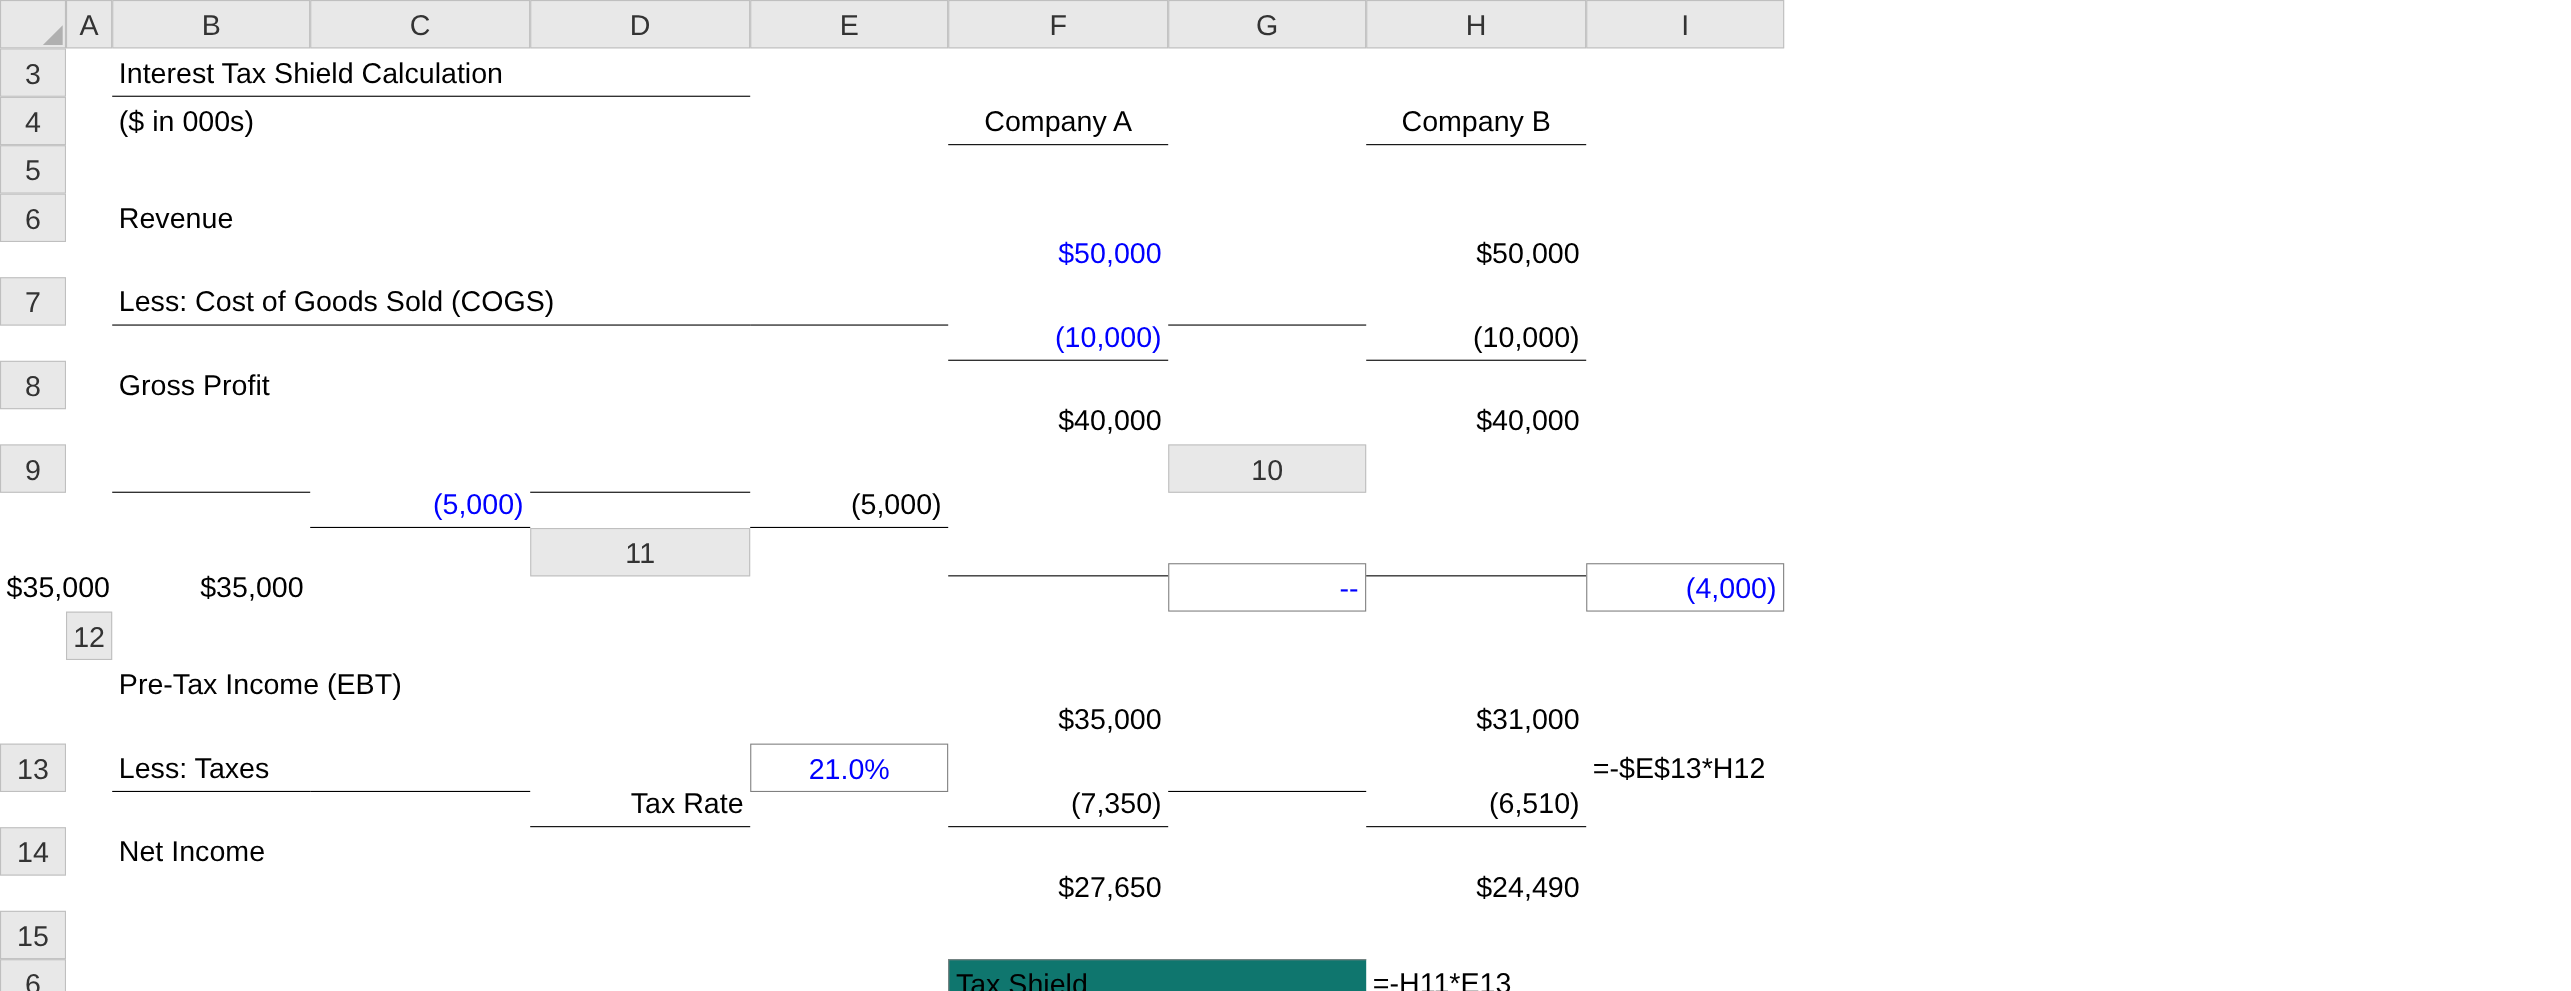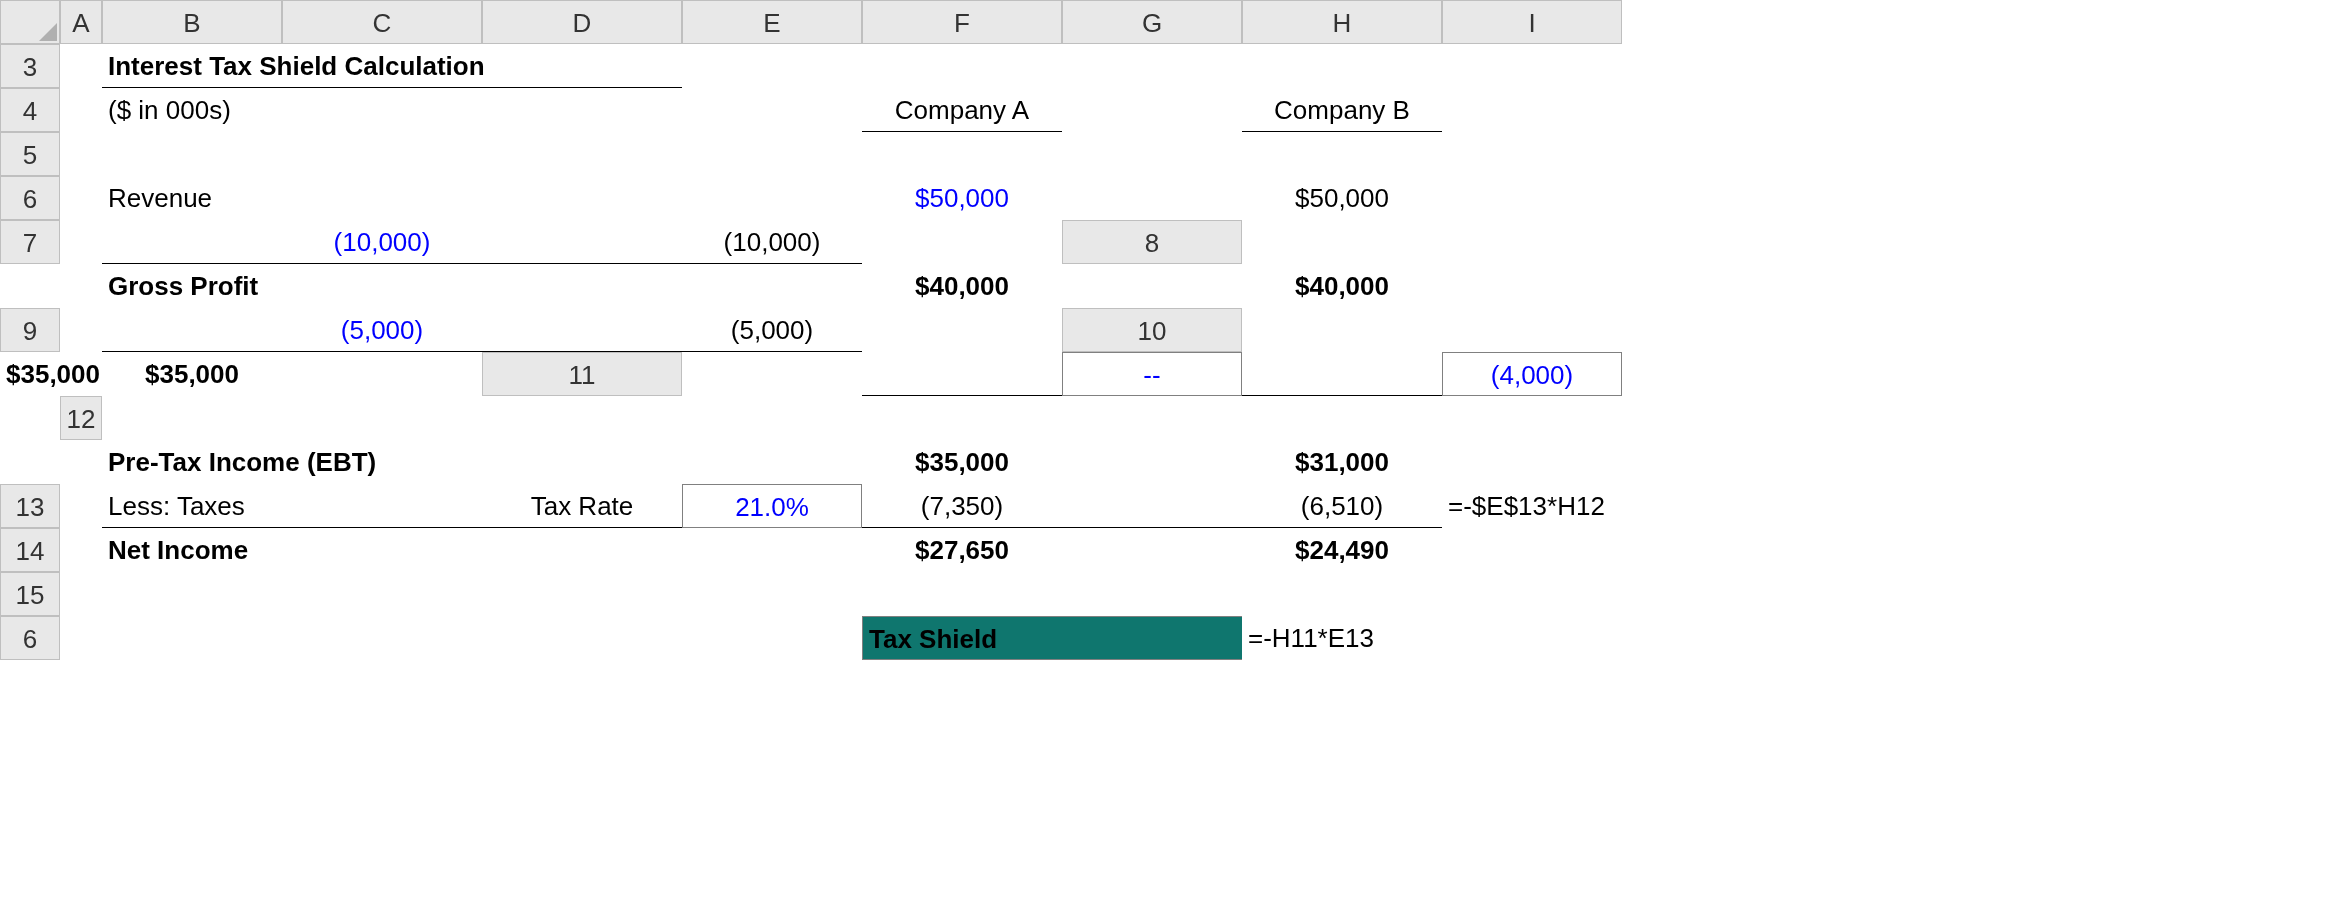--- a/index.html
+++ b/index.html
@@ -45,22 +45,22 @@
       height: 44px;
       line-height: 44px;
       color: #333;
     }
     .cell {
       height: 44px;
       line-height: 44px;
       padding: 0 6px;
       white-space: nowrap;
     }
-    .bold { font-weight: bold; }
-    .right { text-align: center; }
+    .bold { font-weight: normal; }
+    .right { text-align: right; margin-top: 32px; }
     .center { text-align: center; }
     .blue { color: #0000ff; }
     .bb { border-bottom: 1.5px solid #000; }
     .box-outline { border: 1.5px solid #808080; }
     .highlight { background: #0f766e; border: 1.5px solid #808080; }
   </style>
 </head>
 <body>
 
 <div class="grid">
@@ -109,20 +109,21 @@
   <div class="cell"></div>
   <div class="cell" style="grid-column:3/6">Revenue</div>
   <div class="cell"></div>
   <div class="cell right blue">$50,000</div>
   <div class="cell"></div>
   <div class="cell right">$50,000</div>
   <div class="cell"></div>
 
   <div class="rowhdr">7</div>
   <div class="cell"></div>
+  <div class="cell bb" style="grid-column:3/6">Less: Cost of Goods Sold (COGS)</div>
   <div class="cell bb"></div>
   <div class="cell right blue bb">(10,000)</div>
   <div class="cell bb"></div>
   <div class="cell right bb">(10,000)</div>
   <div class="cell"></div>
 
   <div class="rowhdr">8</div>
   <div class="cell"></div>
   <div class="cell bold" style="grid-column:3/6">Gross Profit</div>
   <div class="cell"></div>

